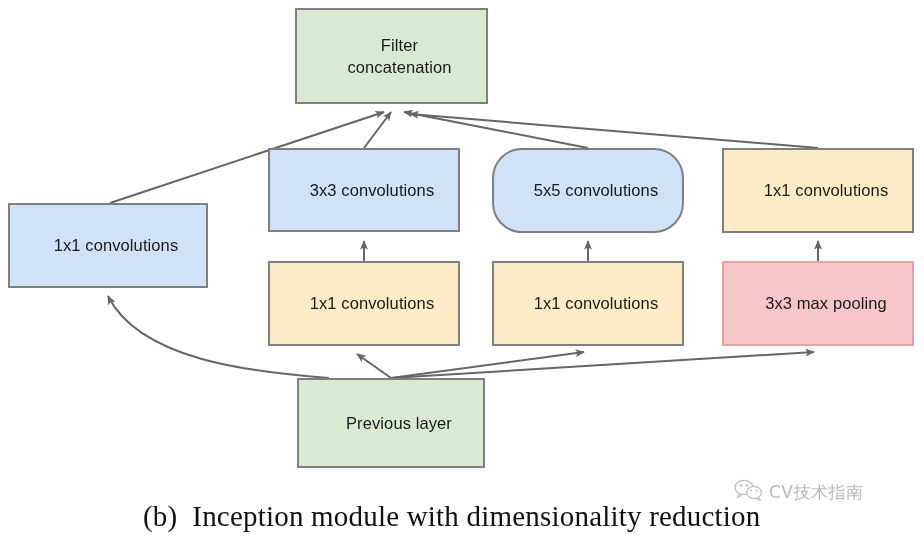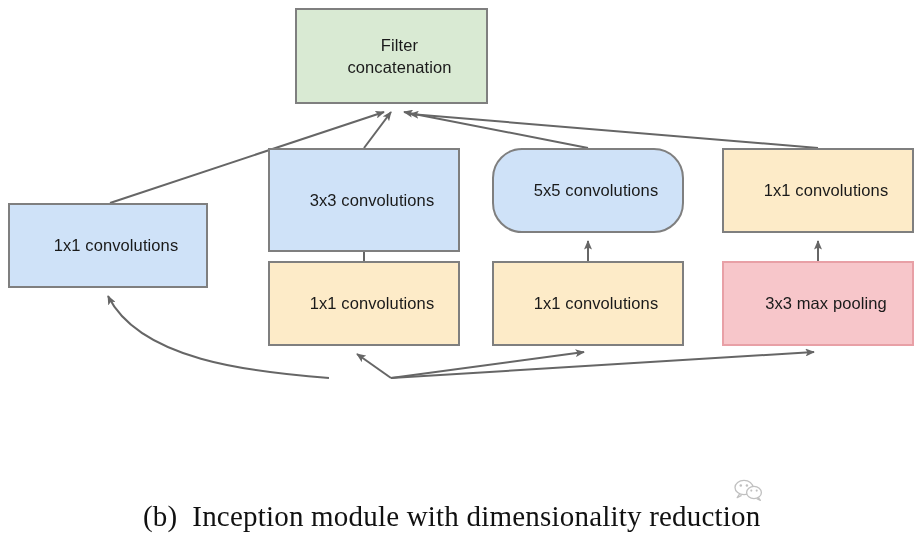--- a/index.html
+++ b/index.html
@@ -110,21 +110,21 @@
 
   <div class="node-box" style="left: 295px; top: 8px; width: 193px; height: 96px; background: rgb(217, 234, 211); border-color: rgb(127, 127, 127);">
     <span class="node-label">Filter
 concatenation</span>
   </div>
 
   <div class="node-box" style="left: 8px; top: 203px; width: 200px; height: 85px; background: rgb(207, 226, 248); border-color: rgb(127, 127, 127);">
     <span class="node-label">1x1 convolutions</span>
   </div>
 
-  <div class="node-box" style="left: 268px; top: 148px; width: 192px; height: 104px; background: rgb(207, 226, 248); border-color: rgb(127, 127, 127);">
+  <div class="node-box" style="left: 268px; top: 148px; width: 192px; height: 84px; background: rgb(207, 226, 248); border-color: rgb(127, 127, 127);">
     <span class="node-label">3x3 convolutions</span>
   </div>
 
   <div class="node-box" style="left: 492px; top: 148px; width: 192px; height: 85px; background: rgb(207, 226, 248); border-color: rgb(127, 127, 127); border-radius: 30px;">
     <span class="node-label">5x5 convolutions</span>
   </div>
 
   <div class="node-box" style="left: 722px; top: 148px; width: 192px; height: 85px; background: rgb(253, 235, 200); border-color: rgb(127, 127, 127);">
     <span class="node-label">1x1 convolutions</span>
   </div>
@@ -134,35 +134,39 @@
   </div>
 
   <div class="node-box" style="left: 492px; top: 261px; width: 192px; height: 85px; background: rgb(253, 235, 200); border-color: rgb(127, 127, 127);">
     <span class="node-label">1x1 convolutions</span>
   </div>
 
   <div class="node-box" style="left: 722px; top: 261px; width: 192px; height: 85px; background: rgb(247, 198, 202); border-color: rgb(232, 160, 166);">
     <span class="node-label">3x3 max pooling</span>
   </div>
 
+  <div class="node-box" style="left: 297px; top: 378px; width: 188px; height: 90px; background: rgb(217, 234, 211); border-color: rgb(127, 127, 127);">
+    <span class="node-label">Previous layer</span>
+  </div>
 
   <div class="caption" id="figure-caption" style="left: 143px; top: 500px;">(b)  Inception module with dimensionality reduction</div>
 
   <div class="watermark" id="watermark" style="left: 733px; top: 479px;">
     <span>
       <svg width="30" height="22" viewBox="0 0 30 22" aria-hidden="true">
         <g fill="none" stroke="#9a9a9a" stroke-width="1.3">
           <ellipse cx="11" cy="8.5" rx="9" ry="7.2"></ellipse>
           <path d="M6.5,15 L4.2,18.6 L8.6,16.4" stroke-linejoin="round"></path>
           <ellipse cx="21" cy="13.5" rx="7.4" ry="6.1" fill="#ffffff"></ellipse>
           <path d="M25.4,18.6 L27.4,21.3 L23.8,19.7" stroke-linejoin="round"></path>
         </g>
         <g fill="#9a9a9a">
           <circle cx="7.8" cy="6.4" r="1.25"></circle>
           <circle cx="13.9" cy="6.4" r="1.25"></circle>
           <circle cx="18.3" cy="11.6" r="1.05"></circle>
           <circle cx="23.7" cy="11.6" r="1.05"></circle>
         </g>
       </svg>
     </span>
+    <span class="watermark-text">CV技术指南</span>
   </div>
 
 </div>
 
 </body></html>

